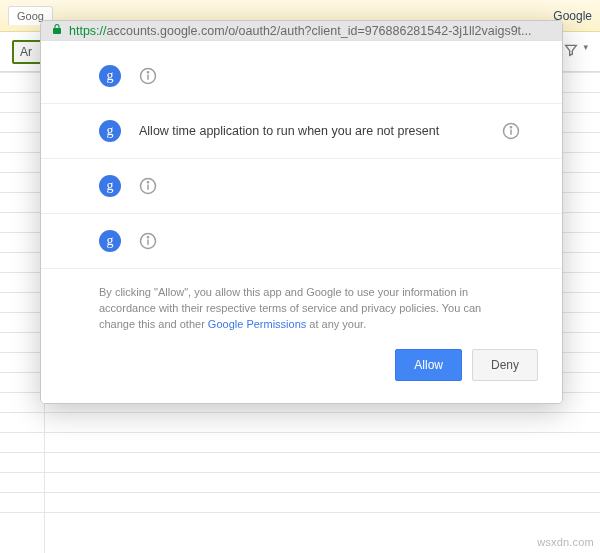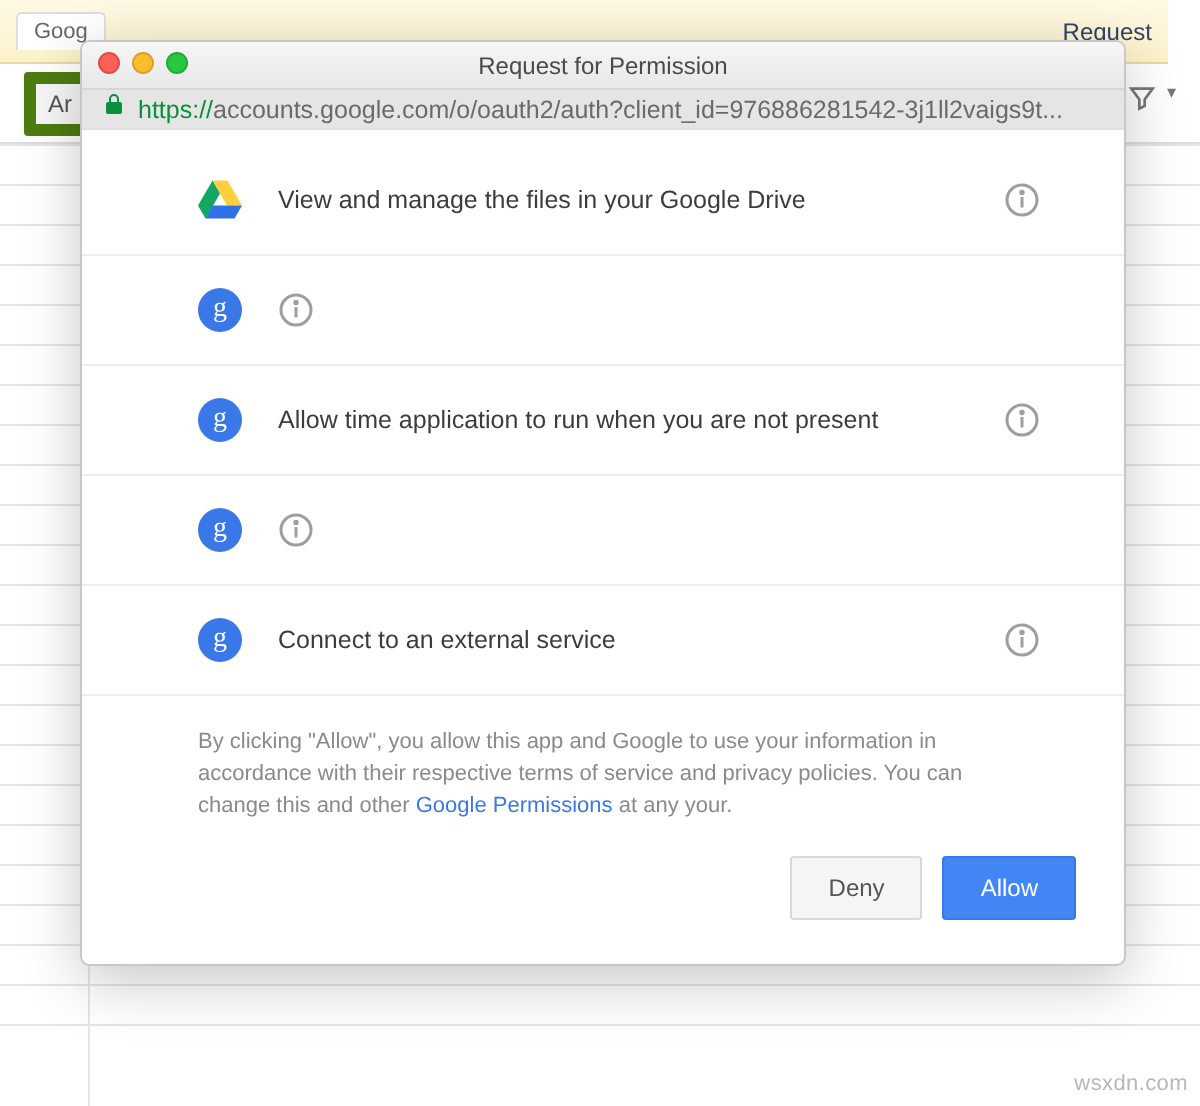--- a/index.html
+++ b/index.html
@@ -6,21 +6,21 @@
   body {
     font-family: Arial, Helvetica, sans-serif;
     background: #fff;
     width: 600px;
     height: 553px;
     overflow: hidden;
     position: relative;
   }
   .bg-toolbar {
     position: absolute;
-    top: 0; left: 0; right: 16px;
+    top: 0; left: 0; right: 0;
     height: 32px;
     background: linear-gradient(#fff9e6, #fcf3c9);
     border-bottom: 1px solid #e6dca0;
     display: flex;
     align-items: center;
     justify-content: space-between;
     padding: 0 8px;
     font-size: 12px;
     color: #555;
   }
@@ -38,21 +38,21 @@
     top: 32px; left: 0; right: 0;
     height: 40px;
     border-bottom: 1px solid #ddd;
     display: flex;
     align-items: center;
     padding: 0 12px;
     gap: 10px;
     background: #fff;
   }
   .bg-select {
-    border: 6px solid #4d7c0f;
+    border: 2px solid #4d7c0f;
     border-radius: 2px;
     padding: 3px 14px 3px 6px;
     font-size: 12px;
     color: #555;
     position: relative;
     background: #f7f7f7;
   }
   .bg-filtericon {
     margin-left: auto;
     color: #777;
@@ -190,21 +190,21 @@
     border: 1px solid #3b78e7;
     color: #fff;
     font-weight: 500;
   }
 </style>
 </head>
 <body>
 
 <div class="bg-toolbar">
   <span class="bg-tab">Goog</span>
-  <span style="color:#346; cursor:pointer;">Request</span>
+  <span style="color:#346; cursor:pointer;">Google</span>
 </div>
 <div class="bg-secondbar">
   <span class="bg-select">
     <span>Ar</span>
   </span>
   <span class="bg-filtericon">
     <svg width="16" height="16" viewBox="0 0 24 24" fill="none" stroke="#777" stroke-width="2">
         <path d="M4 5h16l-6 8v5l-4 2v-7z"></path>
       </svg>
     <span style="font-size:9px; vertical-align:top;">▾</span>
@@ -232,57 +232,32 @@
   <div class="bg-row" style="top:340px"></div>
   <div class="bg-row" style="top:360px"></div>
   <div class="bg-row" style="top:380px"></div>
   <div class="bg-row" style="top:400px"></div>
   <div class="bg-row" style="top:420px"></div>
   <div class="bg-row" style="top:440px"></div>
 </div>
 <div class="watermark">wsxdn.com</div>
 
 <div class="modal">
-  <div class="titlebar">
-    <div class="traffic">
-      <div class="tl red"></div>
-      <div class="tl yel"></div>
-      <div class="tl grn"></div>
-    </div>
-    <span>Request for Permission</span>
-  </div>
   <div class="urlbar">
     <span class="lockicon">
       <svg width="12" height="14" viewBox="0 0 24 24" fill="#0a8f3c">
           <path d="M12 2a5 5 0 00-5 5v3H6a2 2 0 00-2 2v8a2 2 0 002 2h12a2 2 0 002-2v-8a2 2 0 00-2-2h-1V7a5 5 0 00-5-5zm-3 8V7a3 3 0 016 0v3H9z"></path>
         </svg>
     </span>
     <span class="urltext">
       <span class="sch">https://</span><span class="path">accounts.google.com/o/oauth2/auth?client_id=976886281542-3j1ll2vaigs9t...</span>
     </span>
   </div>
   <div class="content">
 
-    <div class="perm-row">
-      <span class="perm-icon">
-        <svg width="22" height="20" viewBox="0 0 88 78">
-            <path fill="#ffcf3f" d="M29 0h30l29 50H58z"></path>
-            <path fill="#11a861" d="M29 0 0 50l15 26 29-50z"></path>
-            <path fill="#2f71e8" d="M15 76h58l15-26H29z"></path>
-          </svg>
-      </span>
-      <span class="perm-text">View and manage the files in your Google Drive</span>
-      <span class="info-icon">
-        <svg width="18" height="18" viewBox="0 0 24 24" fill="none" stroke="#9e9e9e" stroke-width="2">
-            <circle cx="12" cy="12" r="10"></circle>
-            <line x1="12" y1="10" x2="12" y2="17"></line>
-            <circle cx="12" cy="7" r="0.8" fill="#9e9e9e"></circle>
-          </svg>
-      </span>
-    </div>
 
     <div class="perm-row">
       <span class="perm-icon">
           <span class="g-badge">g</span>
         </span>
       <span class="info-icon">
         <svg width="18" height="18" viewBox="0 0 24 24" fill="none" stroke="#9e9e9e" stroke-width="2">
             <circle cx="12" cy="12" r="10"></circle>
             <line x1="12" y1="10" x2="12" y2="17"></line>
             <circle cx="12" cy="7" r="0.8" fill="#9e9e9e"></circle>
@@ -314,32 +289,31 @@
             <line x1="12" y1="10" x2="12" y2="17"></line>
             <circle cx="12" cy="7" r="0.8" fill="#9e9e9e"></circle>
           </svg>
       </span>
     </div>
 
     <div class="perm-row">
       <span class="perm-icon">
           <span class="g-badge">g</span>
         </span>
-      <span class="perm-text">Connect to an external service</span>
       <span class="info-icon">
         <svg width="18" height="18" viewBox="0 0 24 24" fill="none" stroke="#9e9e9e" stroke-width="2">
             <circle cx="12" cy="12" r="10"></circle>
             <line x1="12" y1="10" x2="12" y2="17"></line>
             <circle cx="12" cy="7" r="0.8" fill="#9e9e9e"></circle>
           </svg>
       </span>
     </div>
 
     <div class="disclosure">
       <span>By clicking "Allow", you allow this app and Google to use your information in accordance with their respective terms of service and privacy policies. You can change this and other </span><a href="#">Google Permissions</a><span> at any your.</span>
     </div>
 
     <div class="buttons">
+      <button class="btn btn-allow">Allow</button>
       <button class="btn btn-deny">Deny</button>
-      <button class="btn btn-allow">Allow</button>
     </div>
   </div>
 </div>
 
 </body></html>

